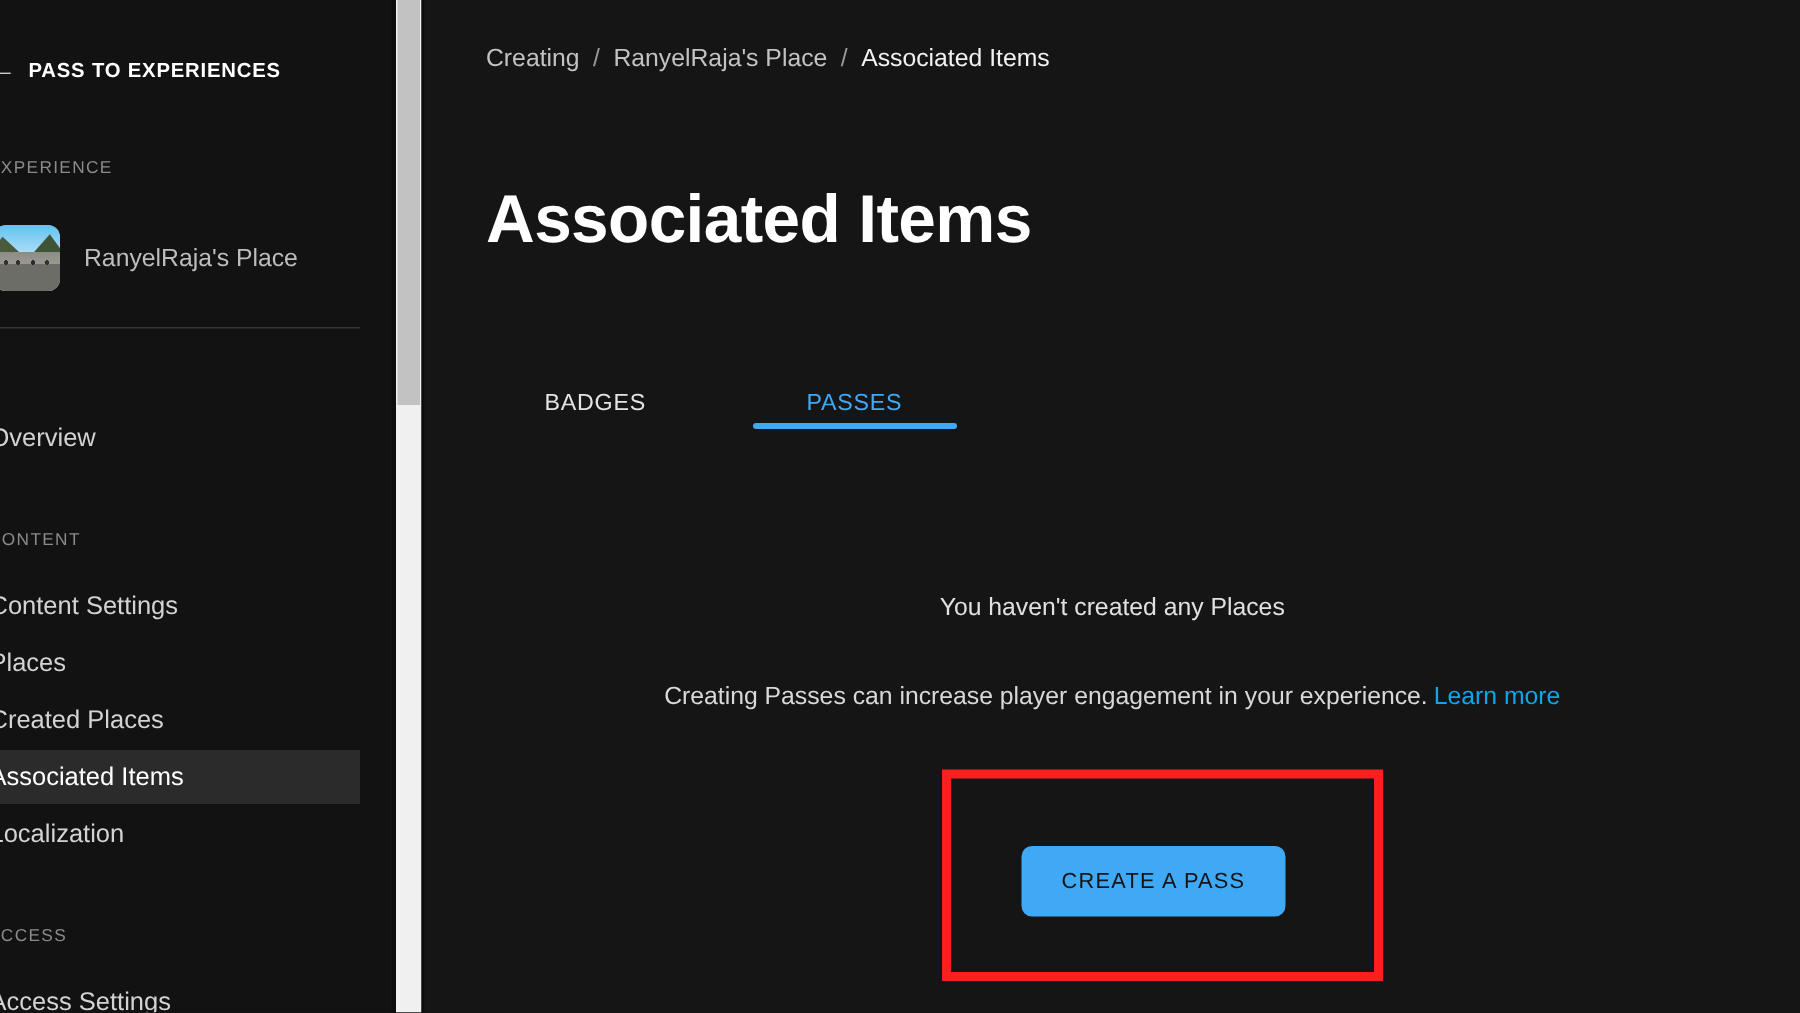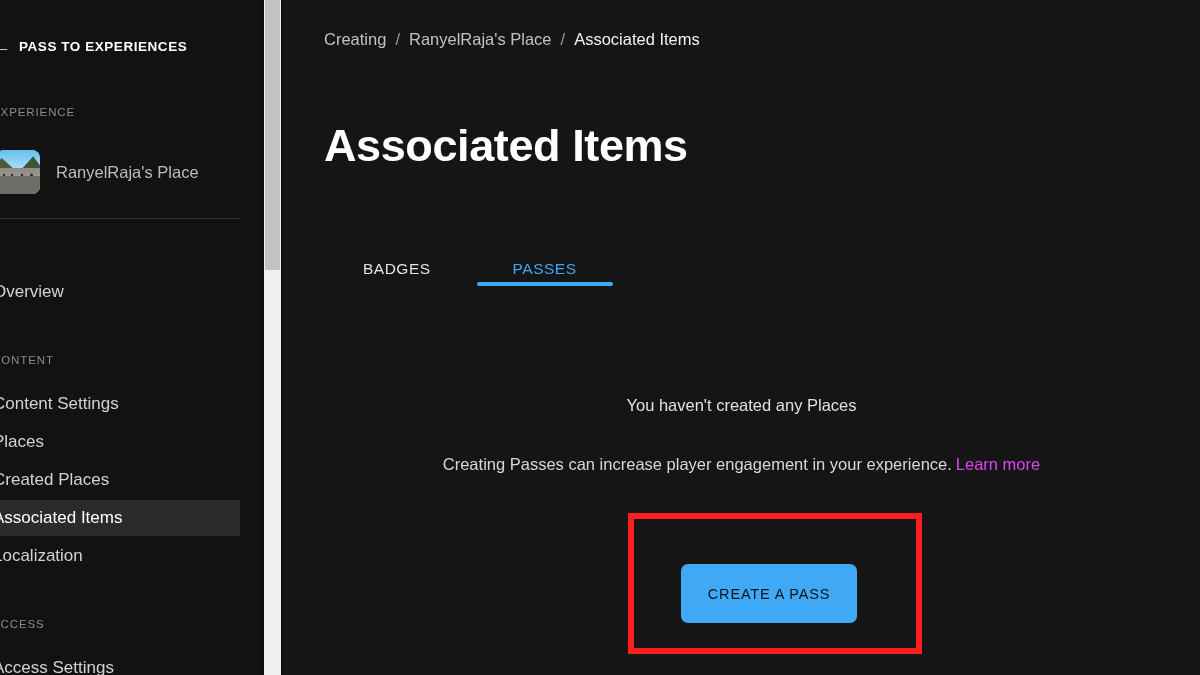--- a/index.html
+++ b/index.html
@@ -136,21 +136,21 @@
   .crumb { color: #c2c2c2; cursor: pointer; }
   .crumb.current { color: #f1f1f1; cursor: default; }
   .crumb-sep { color: #9a9a9a; margin: 0 9px; }
   .page-title {
     position: absolute; left: 41px; top: 120px;
     font-size: 45px; font-weight: 700; color: #ffffff;
     letter-spacing: -0.4px; white-space: nowrap;
   }
   .tabs {
     position: absolute; left: 80px; top: 260px;
-    display: flex; align-items: flex-start;
+    display: flex; align-items: flex-start; gap: 25px;
   }
   .tab {
     position: relative;
     font-size: 15.5px; font-weight: 400; letter-spacing: 0.5px;
     color: #e3e3e3; white-space: nowrap; cursor: pointer;
     padding-bottom: 22px;
   }
   .tab.t1 { margin-right: 82px; }
   .tab.t2 { margin-right: 72px; }
   .tab.active { color: #3fa9f5; font-weight: 400; }
@@ -161,25 +161,25 @@
   }
   .empty-title {
     position: absolute; left: 0; right: 0; top: 396px;
     text-align: center; font-size: 16.5px; color: #e0e0e0;
   }
   .empty-sub {
     position: absolute; left: 0; right: 0; top: 455px;
     text-align: center; font-size: 16.5px; color: #d8d8d8;
   }
   .empty-sub .learn {
-    color: #d946ef; cursor: pointer; margin-left: 4px;
+    color: #0ea5e9; cursor: pointer; margin-left: 4px;
   }
   .cta {
     position: absolute; left: 398px; top: 564px;
-    width: 176px; height: 59px;
+    width: 176px; height: 47px;
     background: #3fa9f5; border: none; border-radius: 7px;
     color: #141414; font-size: 14.5px; font-weight: 400;
     letter-spacing: 0.85px; cursor: pointer;
     font-family: "Liberation Sans", sans-serif;
   }
 
   
   .highlight-box {
     position: absolute; left: 628px; top: 513px;
     width: 294px; height: 141px;

